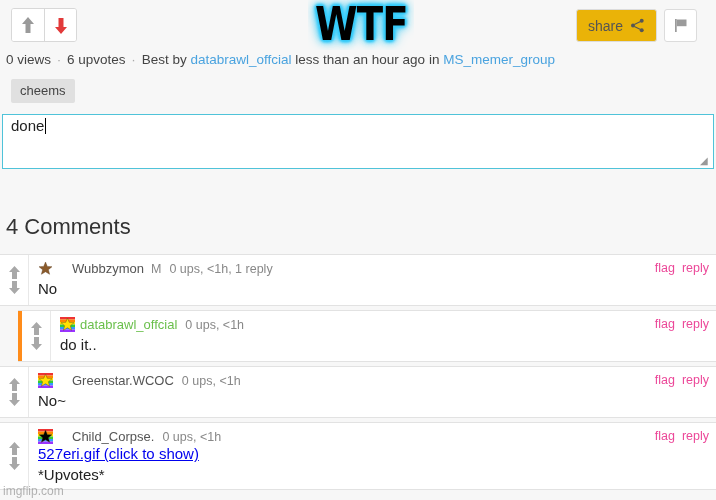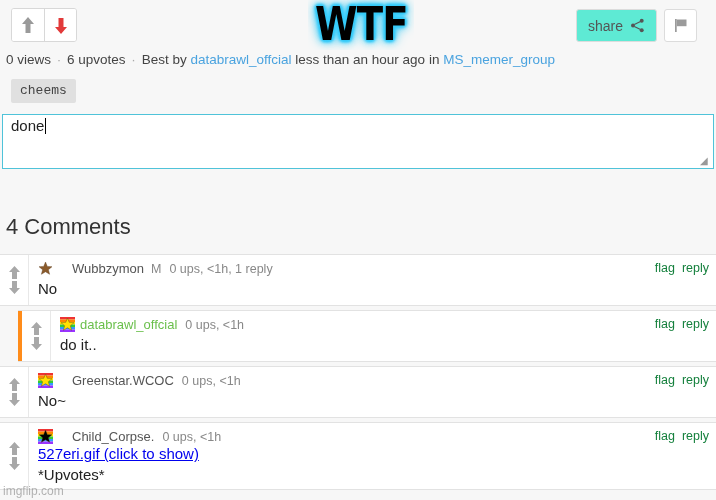--- a/index.html
+++ b/index.html
@@ -48,21 +48,21 @@
       0 0 10px #3ad0ff, 0 0 14px #25b8e8,
       2px 0 3px #35c8f5, -2px 0 3px #35c8f5,
       0 2px 3px #35c8f5, 0 -2px 3px #35c8f5;
     white-space: nowrap;
   }
 
   .topright { position: absolute; right: 11px; top: 9px; display: flex; gap: 7px; }
   .share-btn {
     height: 33px; padding: 12px 11px;
     display: flex; align-items: center; gap: 7px;
-    background: #5eead4; border: 1px solid #dcdcdc; border-radius: 3px;
+    background: #eab308; border: 1px solid #dcdcdc; border-radius: 3px;
     font-size: 14px; color: #555;
   }
   .flag-btn {
     width: 33px; height: 33px;
     display: flex; align-items: center; justify-content: center;
     background: #fff; border: 1px solid #dcdcdc; border-radius: 3px;
   }
 
   
   .metaline {
@@ -72,21 +72,20 @@
   .metaline .sep { color: #aaa; padding: 0 2px; }
   .metaline a { color: #4aa3df; text-decoration: none; }
 
   
   .tagrow { position: absolute; left: 11px; top: 79px; }
   .tag {
     display: inline-block;
     background: #e0e0e0; color: #444;
     font-size: 13px; padding: 4px 9px 5px 9px;
     border-radius: 2px;
-    font-family: Liberation Mono, monospace;
   }
 
   
   .composer { position: absolute; left: 2px; top: 114px; width: 712px; }
   .comment-area {
     width: 712px; height: 55px;
     background: #fff;
     border: 1px solid #4fc3d9;
     padding: 2px 8px;
     font-size: 15px; color: #222;
@@ -175,21 +174,21 @@
   .uname.green { color: #6abf4b; }
   .mbadge { color: #888; font-size: 12.5px; padding-left: 2px; }
   .cstats { color: #888; font-size: 12.5px; padding-left: 3px; }
   .ctext { font-size: 15px; color: #222; padding-top: 2px; line-height: 19px; }
   .gifline { font-size: 15px; line-height: 18px; }
   .actions {
     position: absolute; right: 7px; top: 6px;
     font-size: 12.5px; color: #5bc0de;
     display: flex; gap: 7px;
   }
-  .actions span { color: #15803d; }
+  .actions span { color: #ec4899; }
 
   .watermark {
     position: absolute; left: 3px; bottom: 2px;
     font-size: 12px; color: rgba(120,120,120,0.55);
     font-family: "Liberation Sans", sans-serif;
   }
 </style>
 </head>
 <body>
 

